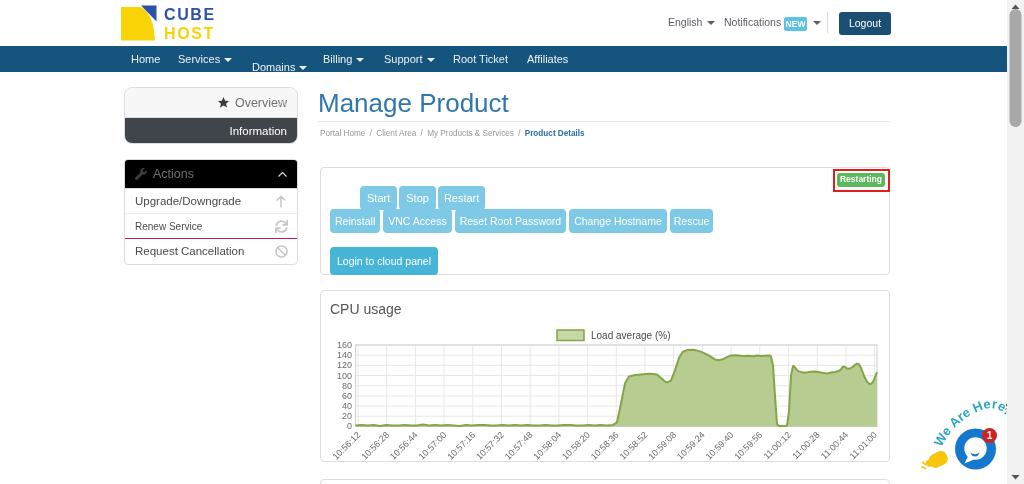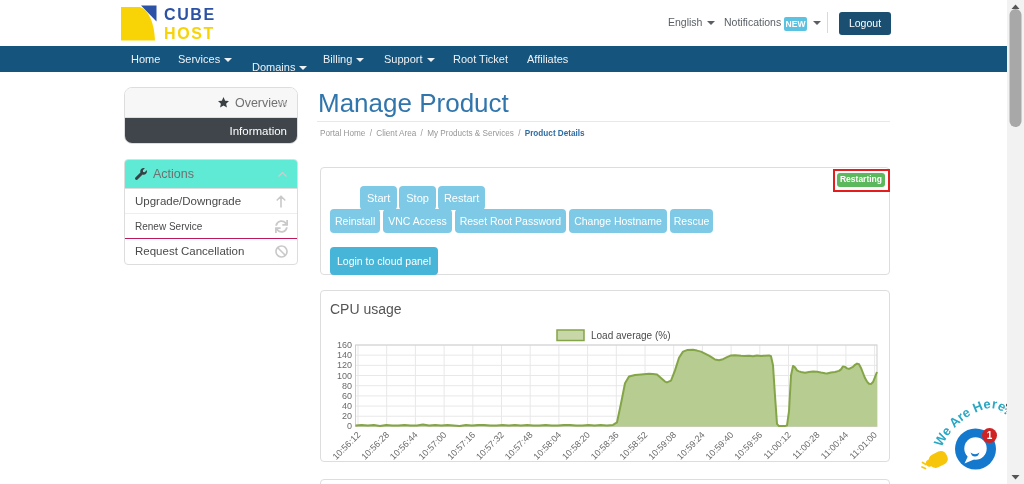--- a/index.html
+++ b/index.html
@@ -39,21 +39,21 @@
       <svg width="11" height="11" style="vertical-align:-1px;margin-right:6px;" viewBox="0 0 16 16">
           <path fill="#3a3f44" d="M8 0l2.4 5.3 5.6.6-4.2 3.9 1.2 5.6L8 12.5 3 15.4l1.2-5.6L0 5.9l5.6-.6z"></path>
         </svg>Overview
       <svg style="position:absolute;right:10px;top:13px;" width="9" height="5">
           <path d="M0.5 4.5 L4.5 0.5 L8.5 4.5" stroke="#ccc" stroke-width="1.3" fill="none"></path>
         </svg>
     </div>
     <div style="background:#3f454a;height:25px;line-height:25px;padding:1px 10px;color:#fff;font-size:11.5px;">Information</div>
   </div>
   <div style="border:1px solid #ddd;border-radius:4px;overflow:hidden;margin-top:15px;">
-    <div style="background:#5eead4;height:29px;line-height:29px;padding:0 10px;color:#707070;font-size:12.5px;border-bottom:1px solid #ddd;position:relative;">
+    <div style="background:#000000;height:29px;line-height:29px;padding:0 10px;color:#707070;font-size:12.5px;border-bottom:1px solid #ddd;position:relative;">
       <svg width="12" height="12" style="vertical-align:-2px;margin-right:6px;" viewBox="0 0 512 512">
           <path fill="#3a3f44" d="M507.7 109.3c-2.2-9-13.5-12.1-20.1-5.5l-74.4 74.4-67.9-11.3L334 99l74.4-74.4c6.6-6.6 3.4-17.9-5.7-20.1-47.4-11.7-99.6 1.1-136.6 38.1-39.6 39.6-50.6 97.1-34.6 147.2L18.7 402.8c-25 25-25 65.5 0 90.5s65.5 25 90.5 0l212.9-212.9c50.2 16.1 107.6 5.2 147.2-34.5 37.1-37 49.9-89.3 38.4-136.6z"></path>
         </svg>Actions
       <svg style="position:absolute;right:10px;top:12px;" width="9" height="5">
           <path d="M0.5 4.5 L4.5 0.5 L8.5 4.5" stroke="#ccc" stroke-width="1.3" fill="none"></path>
         </svg>
     </div>
     <div style="height:25px;line-height:25px;padding:0 10px;color:#4a4a4a;font-size:11.5px;border-bottom:1px solid #eee;position:relative;">Upgrade/Downgrade
       <svg width="12" height="13" viewBox="0 0 12 13" style="position:absolute;right:10px;top:6px;">
           <path d="M6 12 L6 1.5 M2.2 5 L6 1.2 L9.8 5" stroke="#c9c9c9" stroke-width="1.6" fill="none" stroke-linecap="round" stroke-linejoin="round"></path>

